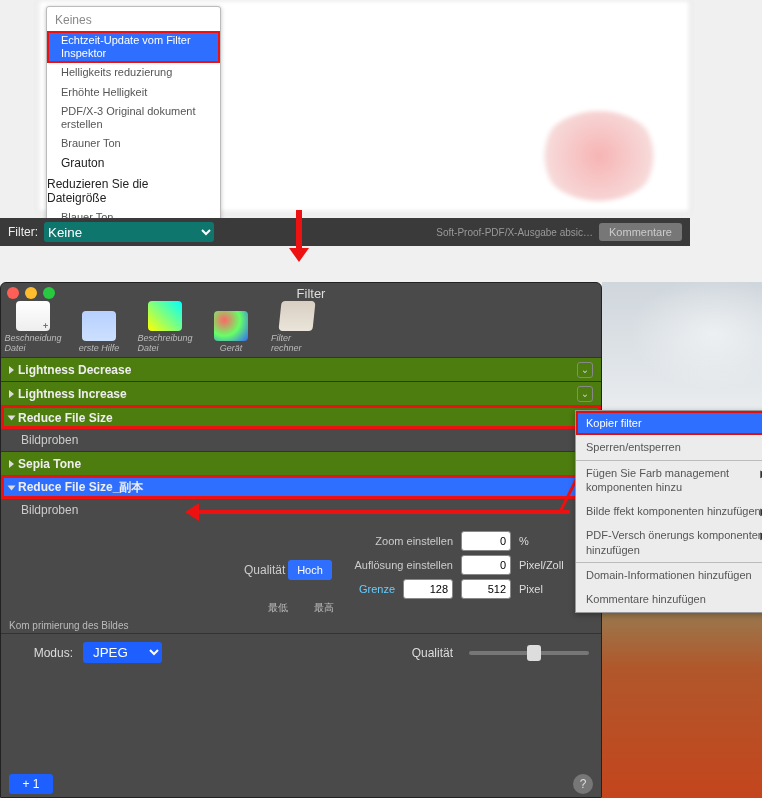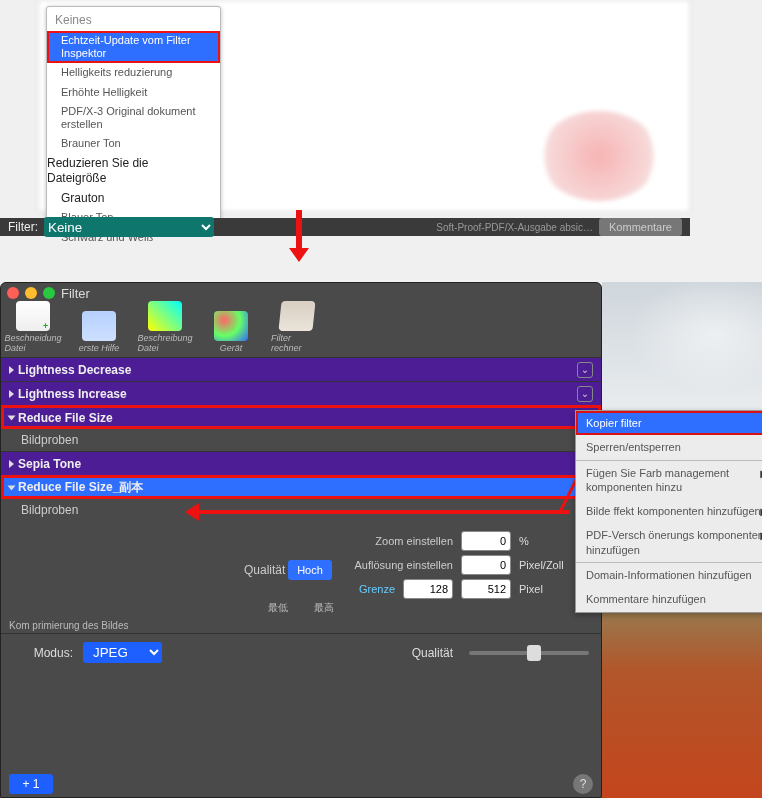--- a/index.html
+++ b/index.html
@@ -16,50 +16,50 @@
   .td-item.hl { background: #2f6fff; color:#fff; outline: 2px solid #e11; outline-offset:-2px;}
   .td-item.big { color:#222; font-size:12px; }
 
   
   .doc-blur { position:absolute; left:38px; top:0; width:652px; height:212px;
     background:#fff; filter:blur(2px); border:1px solid #ddd; }
   .doc-blur .stamp { position:absolute; right:30px; top:110px; width:120px; height:90px; border-radius:60px/45px;
     background:radial-gradient(circle,#f7b4b4 0%,#f7dada 70%,transparent 75%); }
 
   
-  .filterbar { position:absolute; left:0; top:218px; width:690px; height:18px;
+  .filterbar { position:absolute; left:0; top:218px; width:690px; height:28px;
     background:#3a3a3a; color:#eee; font-size:12px; display:flex; align-items:center; padding:0 8px; gap:6px;}
   .filterbar select { width:170px; height:20px; background:#0f766e; color:#fff; border:none; border-radius:3px;}
   .filterbar .spacer{flex:1;}
   .filterbar .sp { color:#999; font-size:10px;}
   .filterbar button { background:#777; color:#ccc; border:none; padding:3px 10px; border-radius:3px; font-size:11px;}
 
   
   .arrow-down { position:absolute; left:296px; top:210px; width:6px; height:48px; background:#e11;}
   .arrow-down::after{ content:""; position:absolute; left:-7px; bottom:-14px; border:10px solid transparent; border-top:14px solid #e11;}
 
   
   .win { position:absolute; left:0; top:282px; width:602px; height:516px;
     background:#4a4a4a; border:1px solid #222; border-radius:6px 6px 0 0; color:#ddd; font-size:12px;}
   .titlebar{height:20px; display:flex; align-items:center; padding-left:6px; gap:6px;}
   .tl{width:12px;height:12px;border-radius:6px;}
   .tl.r{background:#ff5f57}.tl.y{background:#febc2e}.tl.g{background:#28c840}
-  .titlebar .ttl{flex:1; font-size:13px; color:#ddd; margin-right:40px;}
+  .titlebar .ttl{flex:1; text-align:center; font-size:13px; color:#ddd; margin-right:40px;}
   .toolbar{height:54px; display:flex; align-items:flex-end; gap:14px; padding:0 6px 4px;}
   .tb-item{display:flex; flex-direction:column; align-items:center; font-size:9px; color:#bbb; width:52px;font-style:italic;}
   .tb-ico{width:34px;height:30px;border-radius:4px;margin-bottom:2px;}
   .tb1{background:linear-gradient(#fff,#eee); position:relative;}
   .tb1::after{content:"+";position:absolute;right:2px;bottom:0;color:#2a2;font-weight:bold;}
   .tb2{background:linear-gradient(#b6d0ff,#cde0ff);}
   .tb3{background:linear-gradient(45deg,#ff0,#0ff);}
   .tb4{background:radial-gradient(circle at 30% 30%,#f66,#6f6 50%,#36f);}
   .tb5{background:linear-gradient(#d8cfc2,#eae4da); transform:skewX(-6deg);}
   .toolbar .pad{flex:1;}
 
-  .row { display:flex; align-items:center; height:24px; padding:0 8px; background:#4c1d95; border-top:1px solid #333;}
+  .row { display:flex; align-items:center; height:24px; padding:0 8px; background:#4d7c0f; border-top:1px solid #333;}
   .row .tri{display:inline-block;width:0;height:0;border-left:5px solid #ddd;border-top:4px solid transparent;border-bottom:4px solid transparent;margin-right:4px;}
   .row.open .tri{transform:rotate(90deg);}
   .row .lbl{flex:1; font-weight:600; color:#eee;}
   .row .chev{width:16px;height:16px;border:1px solid #888;border-radius:3px;display:flex;align-items:center;justify-content:center;font-size:10px;color:#ccc;}
   .row.redbox { outline:3px solid #e11; outline-offset:-3px;}
   .row.blue { background:#2f6fff; color:#fff; }
   .subrow{padding:4px 20px; color:#ccc; font-size:12px;}
   .subrow2{padding:1px 20px; color:#bbb; font-size:10px; line-height:1.2;}
 
   .panel{padding:6px 12px 4px; background:#4a4a4a;}
@@ -108,22 +108,22 @@
   <div class="stamp"></div>
 </div>
 
 <div class="top-dropdown">
   <div class="td-header">Keines</div>
   <div class="td-item hl">Echtzeit-Update vom Filter Inspektor</div>
   <div class="td-item">Helligkeits reduzierung</div>
   <div class="td-item">Erhöhte Helligkeit</div>
   <div class="td-item">PDF/X-3 Original dokument erstellen</div>
   <div class="td-item">Brauner Ton</div>
+  <div class="td-item big">Grauton</div>
   <div class="td-item big" style="margin-left:-14px">Reduzieren Sie die Dateigröße</div>
-  <div class="td-item big">Grauton</div>
   <div class="td-item">Blauer Ton</div>
   <div class="td-item">Schwarz und Weiß</div>
 </div>
 
 <div class="filterbar">
   <span>Filter:</span>
   <select>
     <option>Keine</option>
   </select>
   <span class="spacer"></span>

